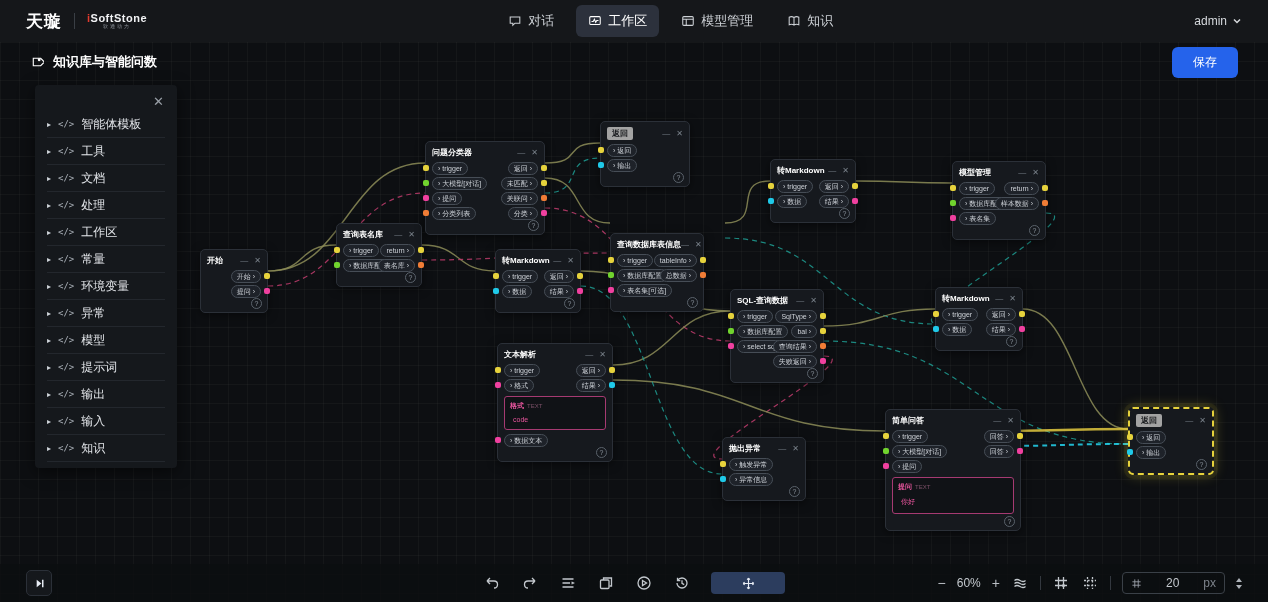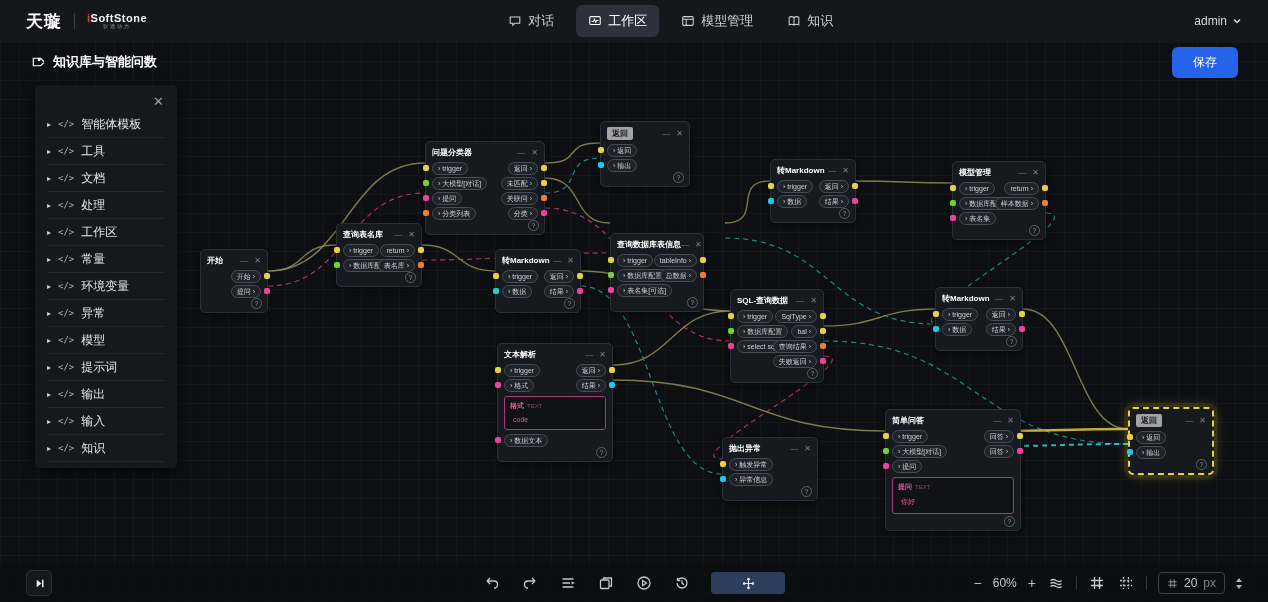--- a/index.html
+++ b/index.html
@@ -87,21 +87,21 @@
             align-items:center;color:#c3c8cd;}
   .f-ic{width:18px;height:18px;display:flex;align-items:center;justify-content:center;
         cursor:pointer;color:#c3c8cd;font-size:15px;}
   .f-ic svg{width:16px;height:16px;stroke:currentColor;fill:none;stroke-width:1.3;}
   .pan-btn{width:74px;height:22px;background:#2c3d5e;border-radius:4px;display:flex;
            align-items:center;justify-content:center;cursor:pointer;}
   .pan-btn svg{width:13px;height:13px;stroke:#e7ecf4;fill:none;stroke-width:1.4;}
   .f-right{margin-left:auto;display:flex;align-items:center;gap:11px;color:#c3c8cd;font-size:12px;}
   .f-right .sym{font-size:14px;cursor:pointer;color:#b9bec4;}
   .f-sep{width:1px;height:14px;background:#33383f;}
-  .gridbox{display:flex;align-items:center;gap:6px;border:1px solid #3a4047;border-radius:4px;
+  .gridbox{display:flex;align-items:center;gap:24px;border:1px solid #3a4047;border-radius:4px;
            padding:3px 8px;}
   .gridbox .unit{color:#7d838b;}
   .stepper{display:flex;flex-direction:column;gap:3px;cursor:pointer;}
   .tri-up{width:0;height:0;border-left:3.5px solid transparent;border-right:3.5px solid transparent;
           border-bottom:4px solid #aeb3b9;}
   .tri-dn{width:0;height:0;border-left:3.5px solid transparent;border-right:3.5px solid transparent;
           border-top:4px solid #aeb3b9;}
 </style>
 </head>
 <body>
@@ -521,21 +521,21 @@
           <span class="pill out">结果 ›</span>
           <span class="dot out" style="background:#1fc9e8"></span>
         </div>
         <div class="ta"><span class="ta-label">格式</span><span class="ta-tag">TEXT</span><span class="ta-value">code</span></div>
         <div class="nrow">
           <span class="dot in" style="background:#f0409f"></span>
           <span class="pill in">› 数据文本</span>
         </div>
         <span class="help">?</span>
       </div>
-      <div class="node" style="left: 722px; top: 395px; width: 96px;">
+      <div class="node" style="left: 722px; top: 395px; width: 84px;">
         <div class="node-head">
           <span class="node-title">抛出异常</span>
           <span class="node-ctrl">
             <span>—</span>
             <span>✕</span>
           </span>
         </div>
         <div class="nrow">
           <span class="dot in" style="background:#e6d23c"></span>
           <span class="pill in">› 触发异常</span>

